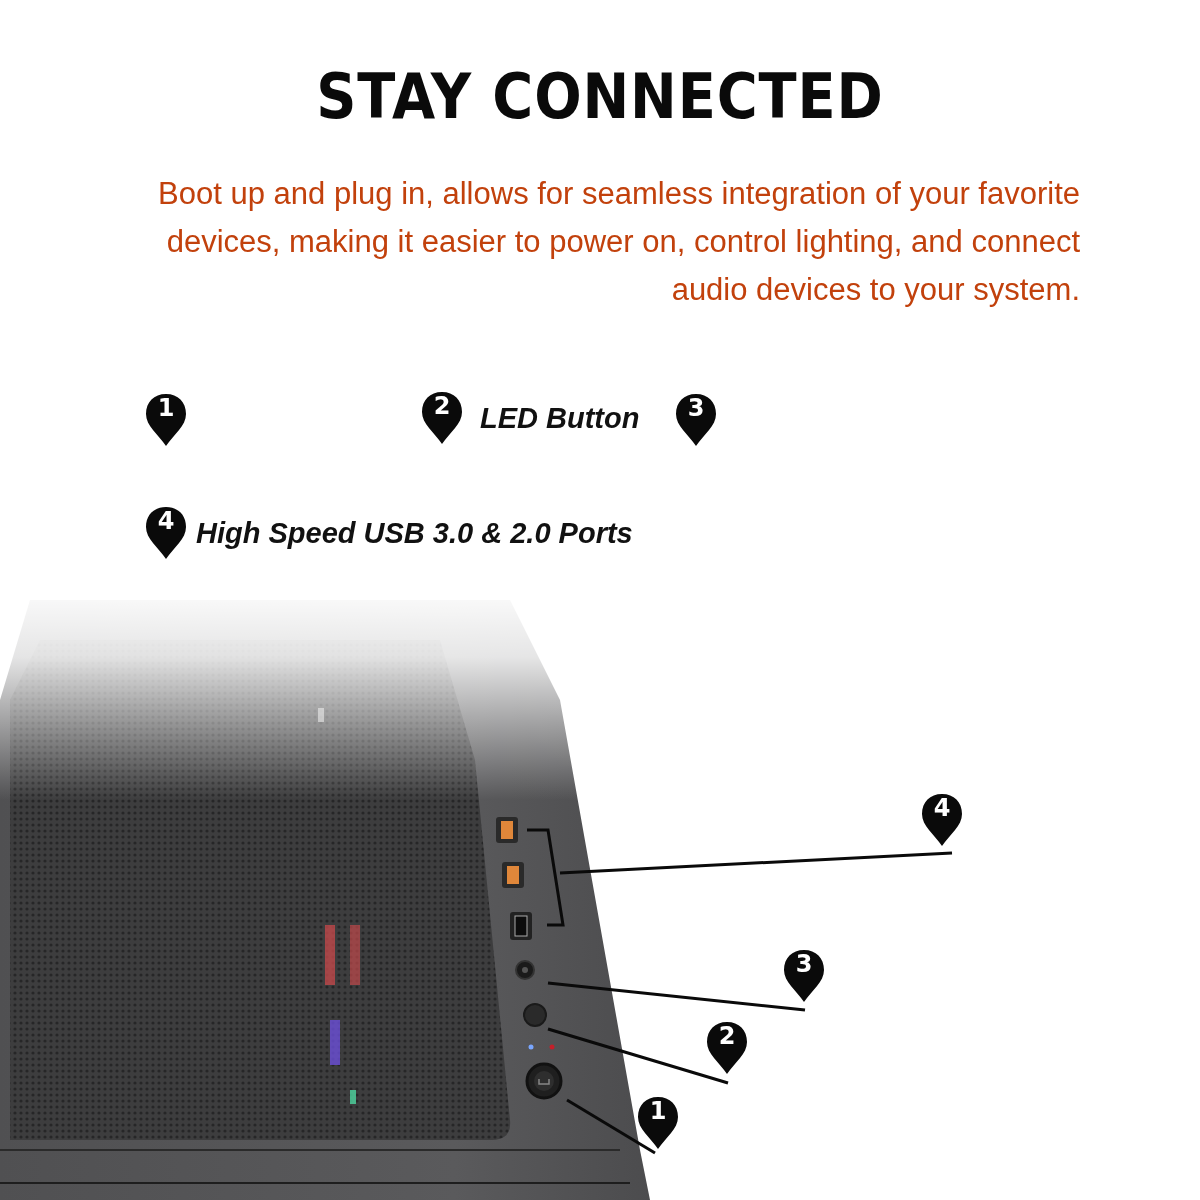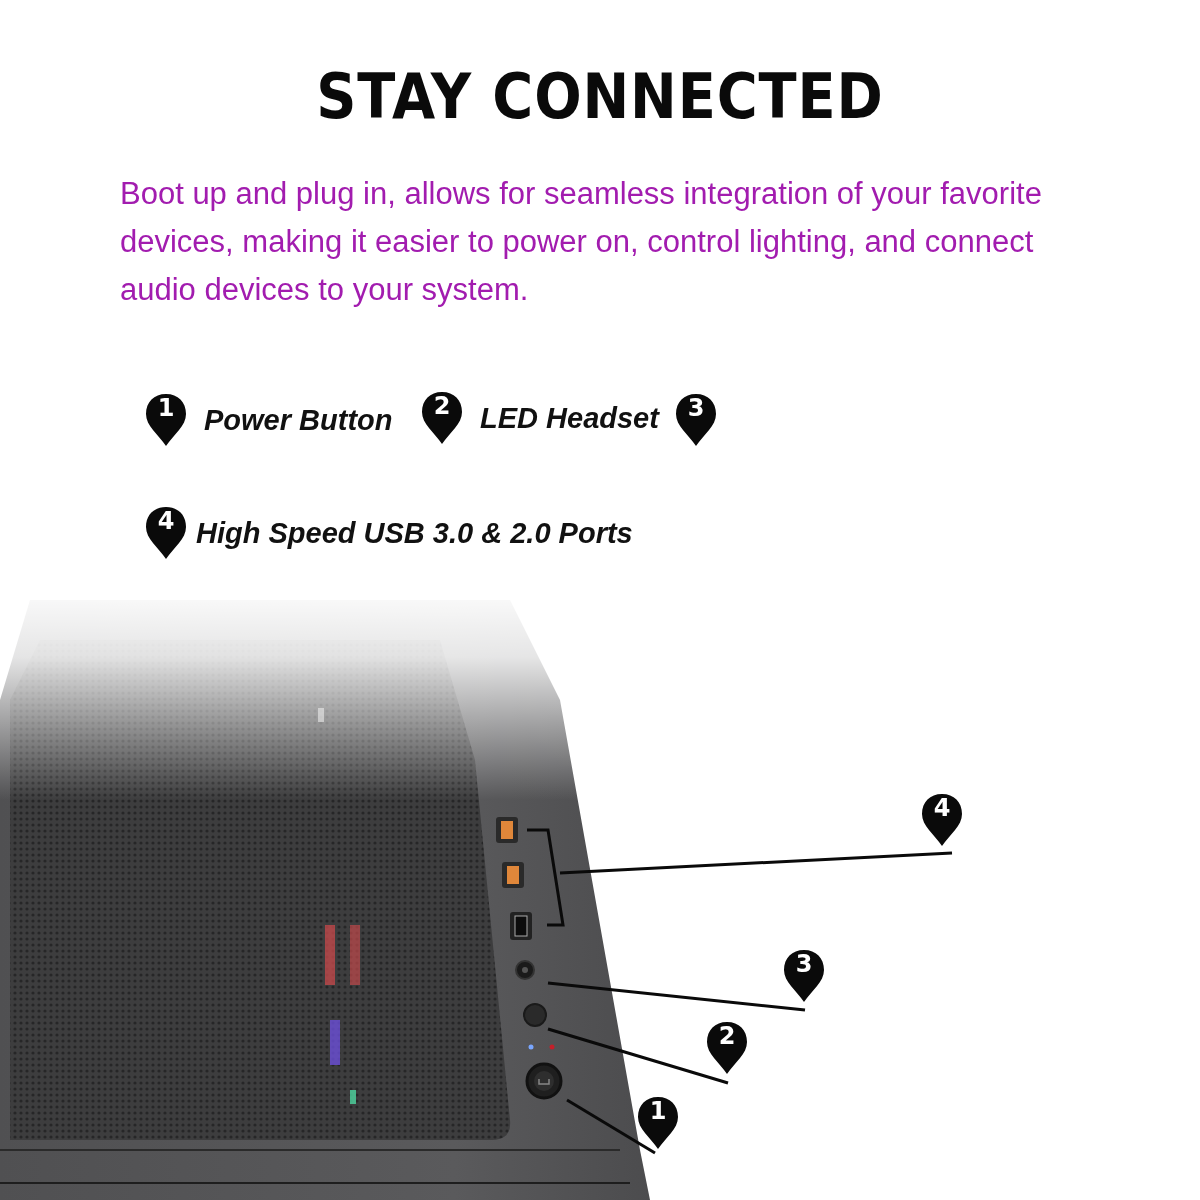--- a/index.html
+++ b/index.html
@@ -4,22 +4,22 @@
   <style>
     html, body { margin: 0; padding: 0; background: #ffffff; }
     body { width: 1200px; height: 1200px; position: relative; overflow: hidden; font-family: "Liberation Sans", "DejaVu Sans", sans-serif; color: #111; }
 
     .title {
       position: absolute; left: 0; top: 60px; width: 1200px; text-align: center;
       font-family: "DejaVu Sans", sans-serif; font-weight: 700; font-size: 62px;
       letter-spacing: 1px; color: #0a0a0a; transform: scaleX(0.9);
     }
     .desc {
-      position: absolute; left: 120px; top: 170px; width: 960px; text-align: left;
-      font-family: "Liberation Sans", sans-serif; font-size: 31px; line-height: 48px; color: #a21caf;
+      position: absolute; left: 120px; top: 170px; width: 960px; text-align: right;
+      font-family: "Liberation Sans", sans-serif; font-size: 31px; line-height: 48px; color: #c2410c;
     }
 
     .feature {
       position: absolute; display: flex; align-items: center;
     }
     .feature .label {
       font-family: "Liberation Sans", sans-serif; font-style: italic; font-weight: 700;
       font-size: 29px; color: #111; margin-left: 16px; white-space: nowrap;
     }
 
@@ -45,31 +45,30 @@
 <div class="title">STAY CONNECTED</div>
 <div class="desc">Boot up and plug in, allows for seamless integration of your favorite devices, making it easier to power on, control lighting, and connect audio devices to your system.</div>
 
 <div class="feature" style="left:144px; top:392px;">
   <div class="pin">
     <svg width="44" height="56" viewBox="0 0 44 56">
         <path d="M22 2 C10 2 2 10 2 22 C2 34 14 42 22 54 C30 42 42 34 42 22 C42 10 34 2 22 2 Z" fill="#0a0a0a"></path>
       </svg>
     <div class="num">1</div>
   </div>
-  <span class="label">Power Button</span>
 </div>
 
 <div class="feature" style="left:420px; top:390px;">
   <div class="pin">
     <svg width="44" height="56" viewBox="0 0 44 56">
         <path d="M22 2 C10 2 2 10 2 22 C2 34 14 42 22 54 C30 42 42 34 42 22 C42 10 34 2 22 2 Z" fill="#0a0a0a"></path>
       </svg>
     <div class="num">2</div>
   </div>
-  <span class="label">LED Headset</span>
+  <span class="label">LED Button</span>
 </div>
 
 <div class="feature" style="left:674px; top:392px;">
   <div class="pin">
     <svg width="44" height="56" viewBox="0 0 44 56">
         <path d="M22 2 C10 2 2 10 2 22 C2 34 14 42 22 54 C30 42 42 34 42 22 C42 10 34 2 22 2 Z" fill="#0a0a0a"></path>
       </svg>
     <div class="num">3</div>
   </div>
 </div>

